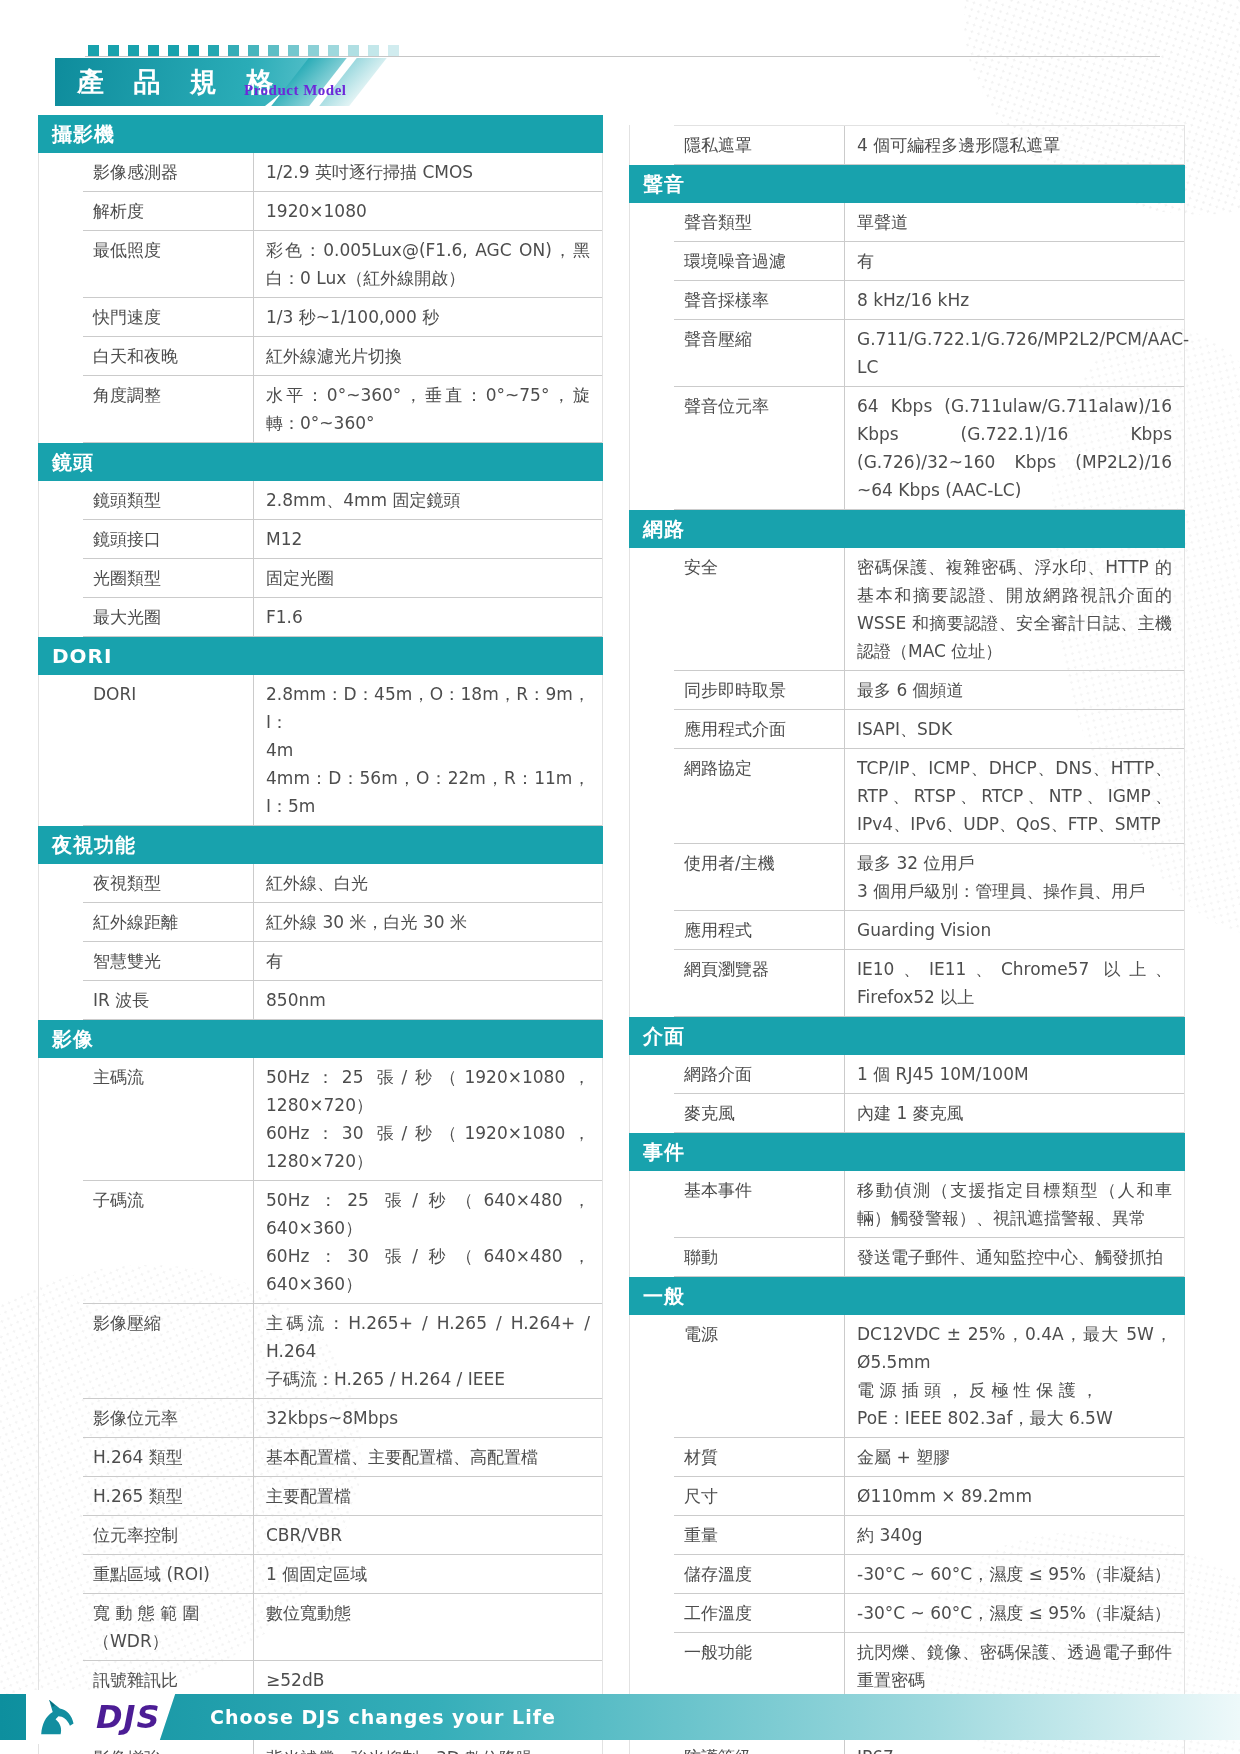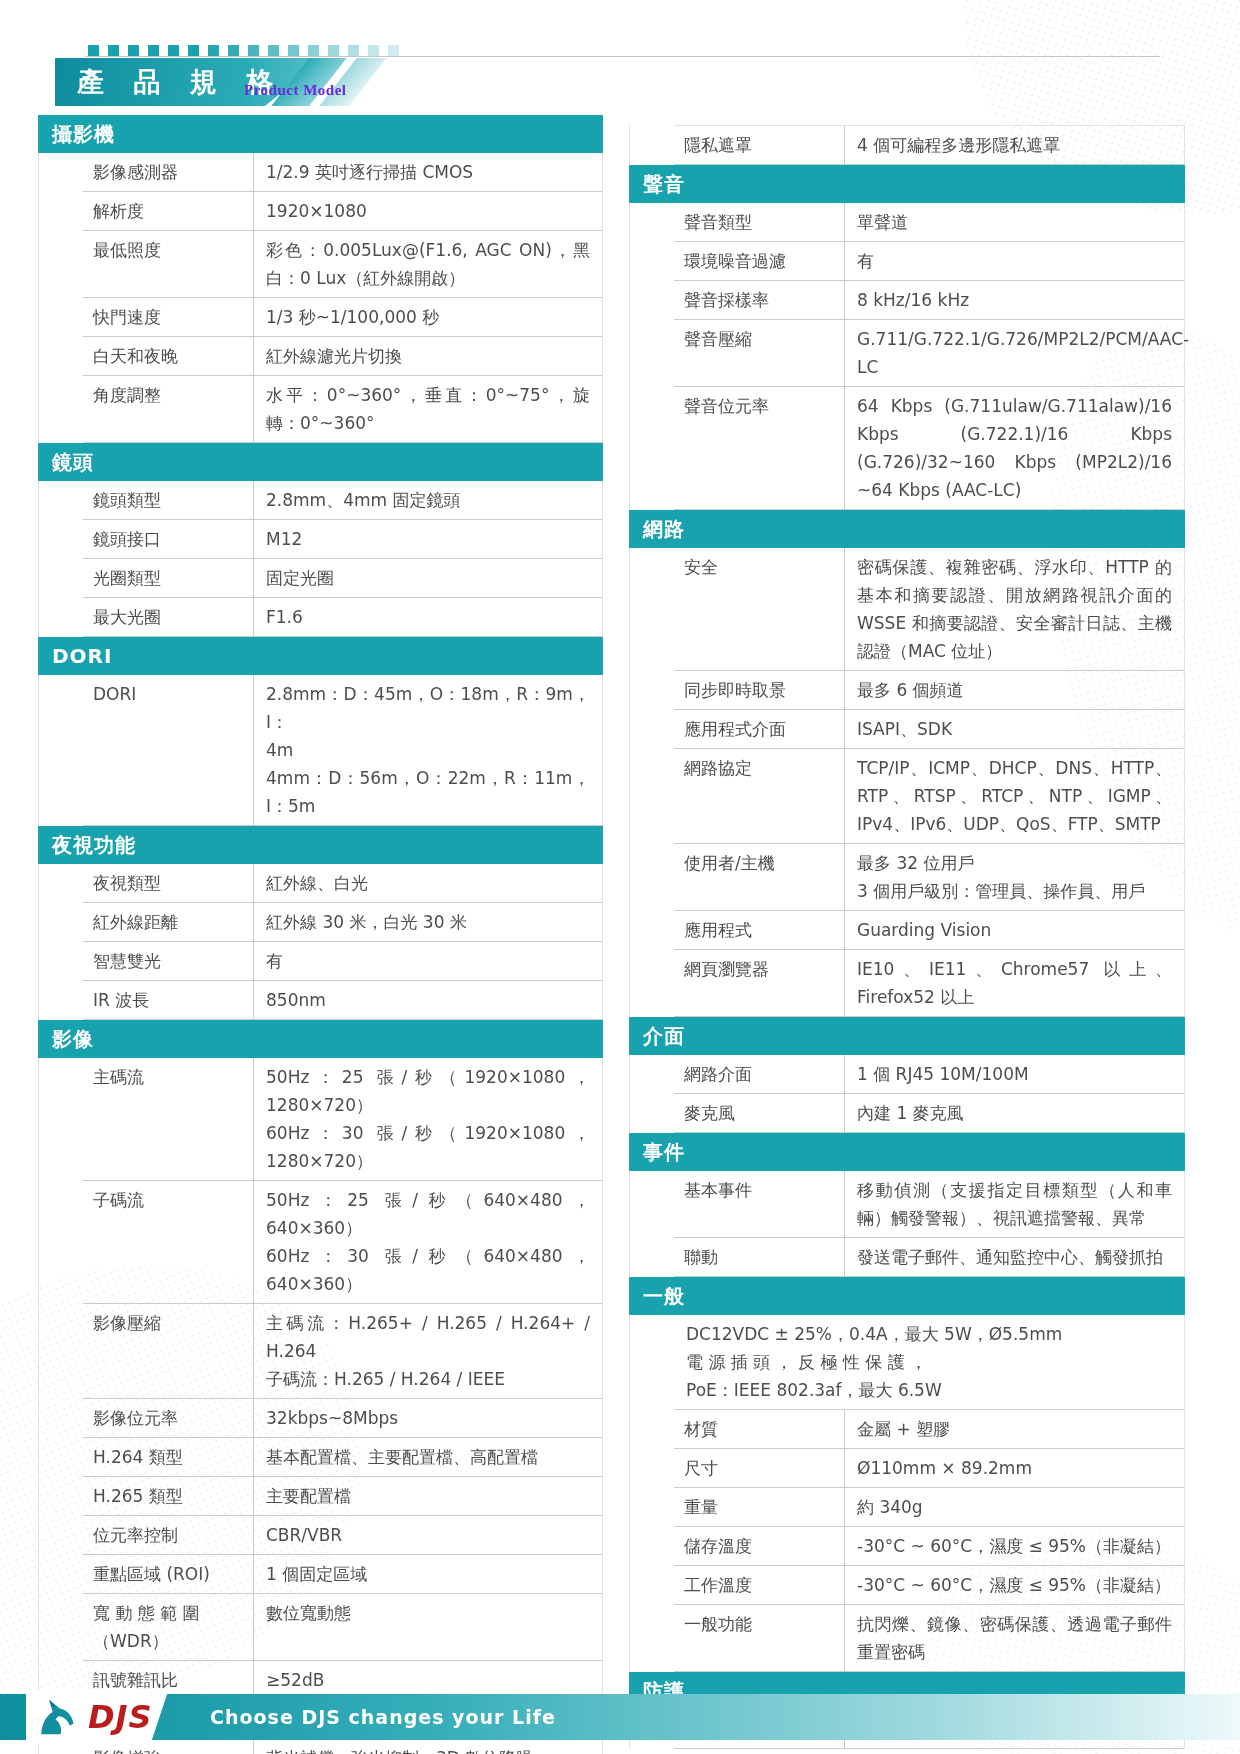--- a/index.html
+++ b/index.html
@@ -51,21 +51,21 @@
     text-align:justify;white-space:pre-line;overflow-wrap:break-word;}
 
   
   .footer{position:absolute;left:0;bottom:0;width:100%;height:66px;}
   .footer-bar{position:absolute;left:0;bottom:14px;width:100%;height:46px;
     background:linear-gradient(90deg,#0d8f9e 0%,#35aeb9 35%,#9ed9de 75%,#eef9fa 100%);}
   .footer-logo{position:absolute;left:26px;bottom:10px;height:54px;background:#ffffff;
     display:flex;align-items:center;padding:0 16px 0 8px;
     clip-path:polygon(0 0,100% 0,calc(100% - 18px) 100%,0 100%);}
   .footer-logo svg{width:46px;height:46px;display:block;}
-  .brand{font-size:32px;font-weight:900;font-style:italic;color:#b91c1c;letter-spacing:1px;margin-left:8px;}
+  .brand{font-size:32px;font-weight:900;font-style:italic;color:#4c1d95;letter-spacing:1px;margin-left:16px;}
   .slogan{position:absolute;left:210px;bottom:26px;color:#ffffff;font-weight:bold;font-size:19px;letter-spacing:1px;}
 </style>
 </head>
 <body>
 
 <div class="page">
 
   <div class="halftone tr"></div>
   <div class="halftone mr"></div>
   <div class="halftone bl"></div>
@@ -336,20 +336,21 @@
             <div class="spec-row">
               <div class="spec-label">聯動</div>
               <div class="spec-value">發送電子郵件、通知監控中心、觸發抓拍</div>
             </div>
           </div>
         </section>
         <section class="spec-section">
           <div class="section-header">一般</div>
           <div class="rows">
             <div class="spec-row">
+              <div class="spec-label">電源</div>
               <div class="spec-value">DC12VDC ± 25%，0.4A，最大 5W，Ø5.5mm
 電 源 插 頭 ， 反 極 性 保 護 ，
 PoE：IEEE 802.3af，最大 6.5W</div>
             </div>
             <div class="spec-row">
               <div class="spec-label">材質</div>
               <div class="spec-value">金屬 + 塑膠</div>
             </div>
             <div class="spec-row">
               <div class="spec-label">尺寸</div>

